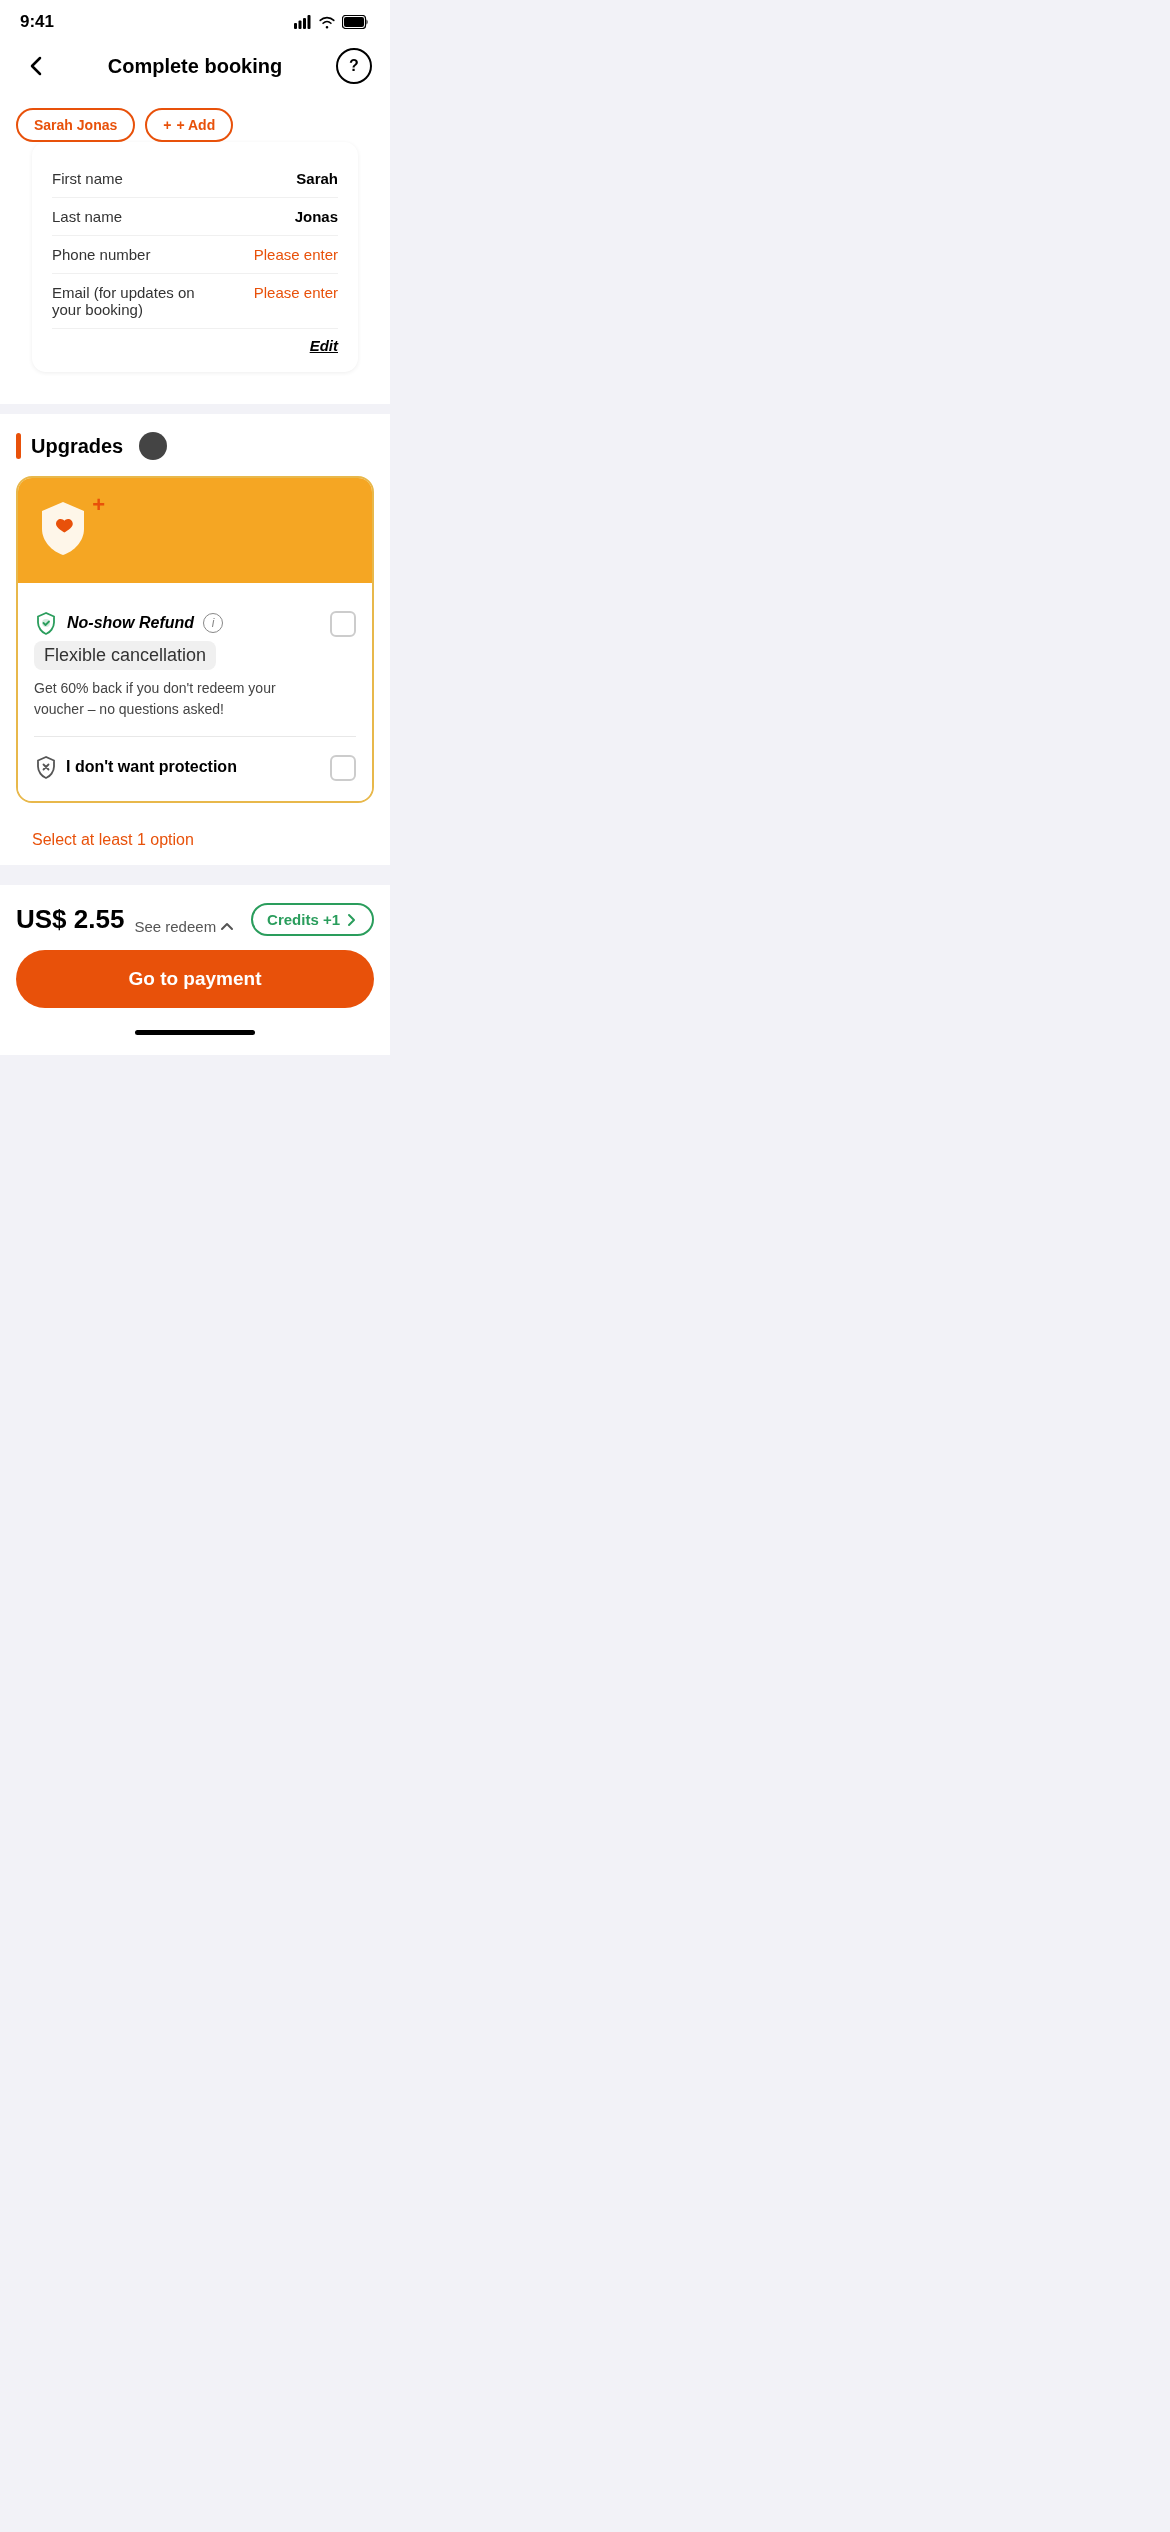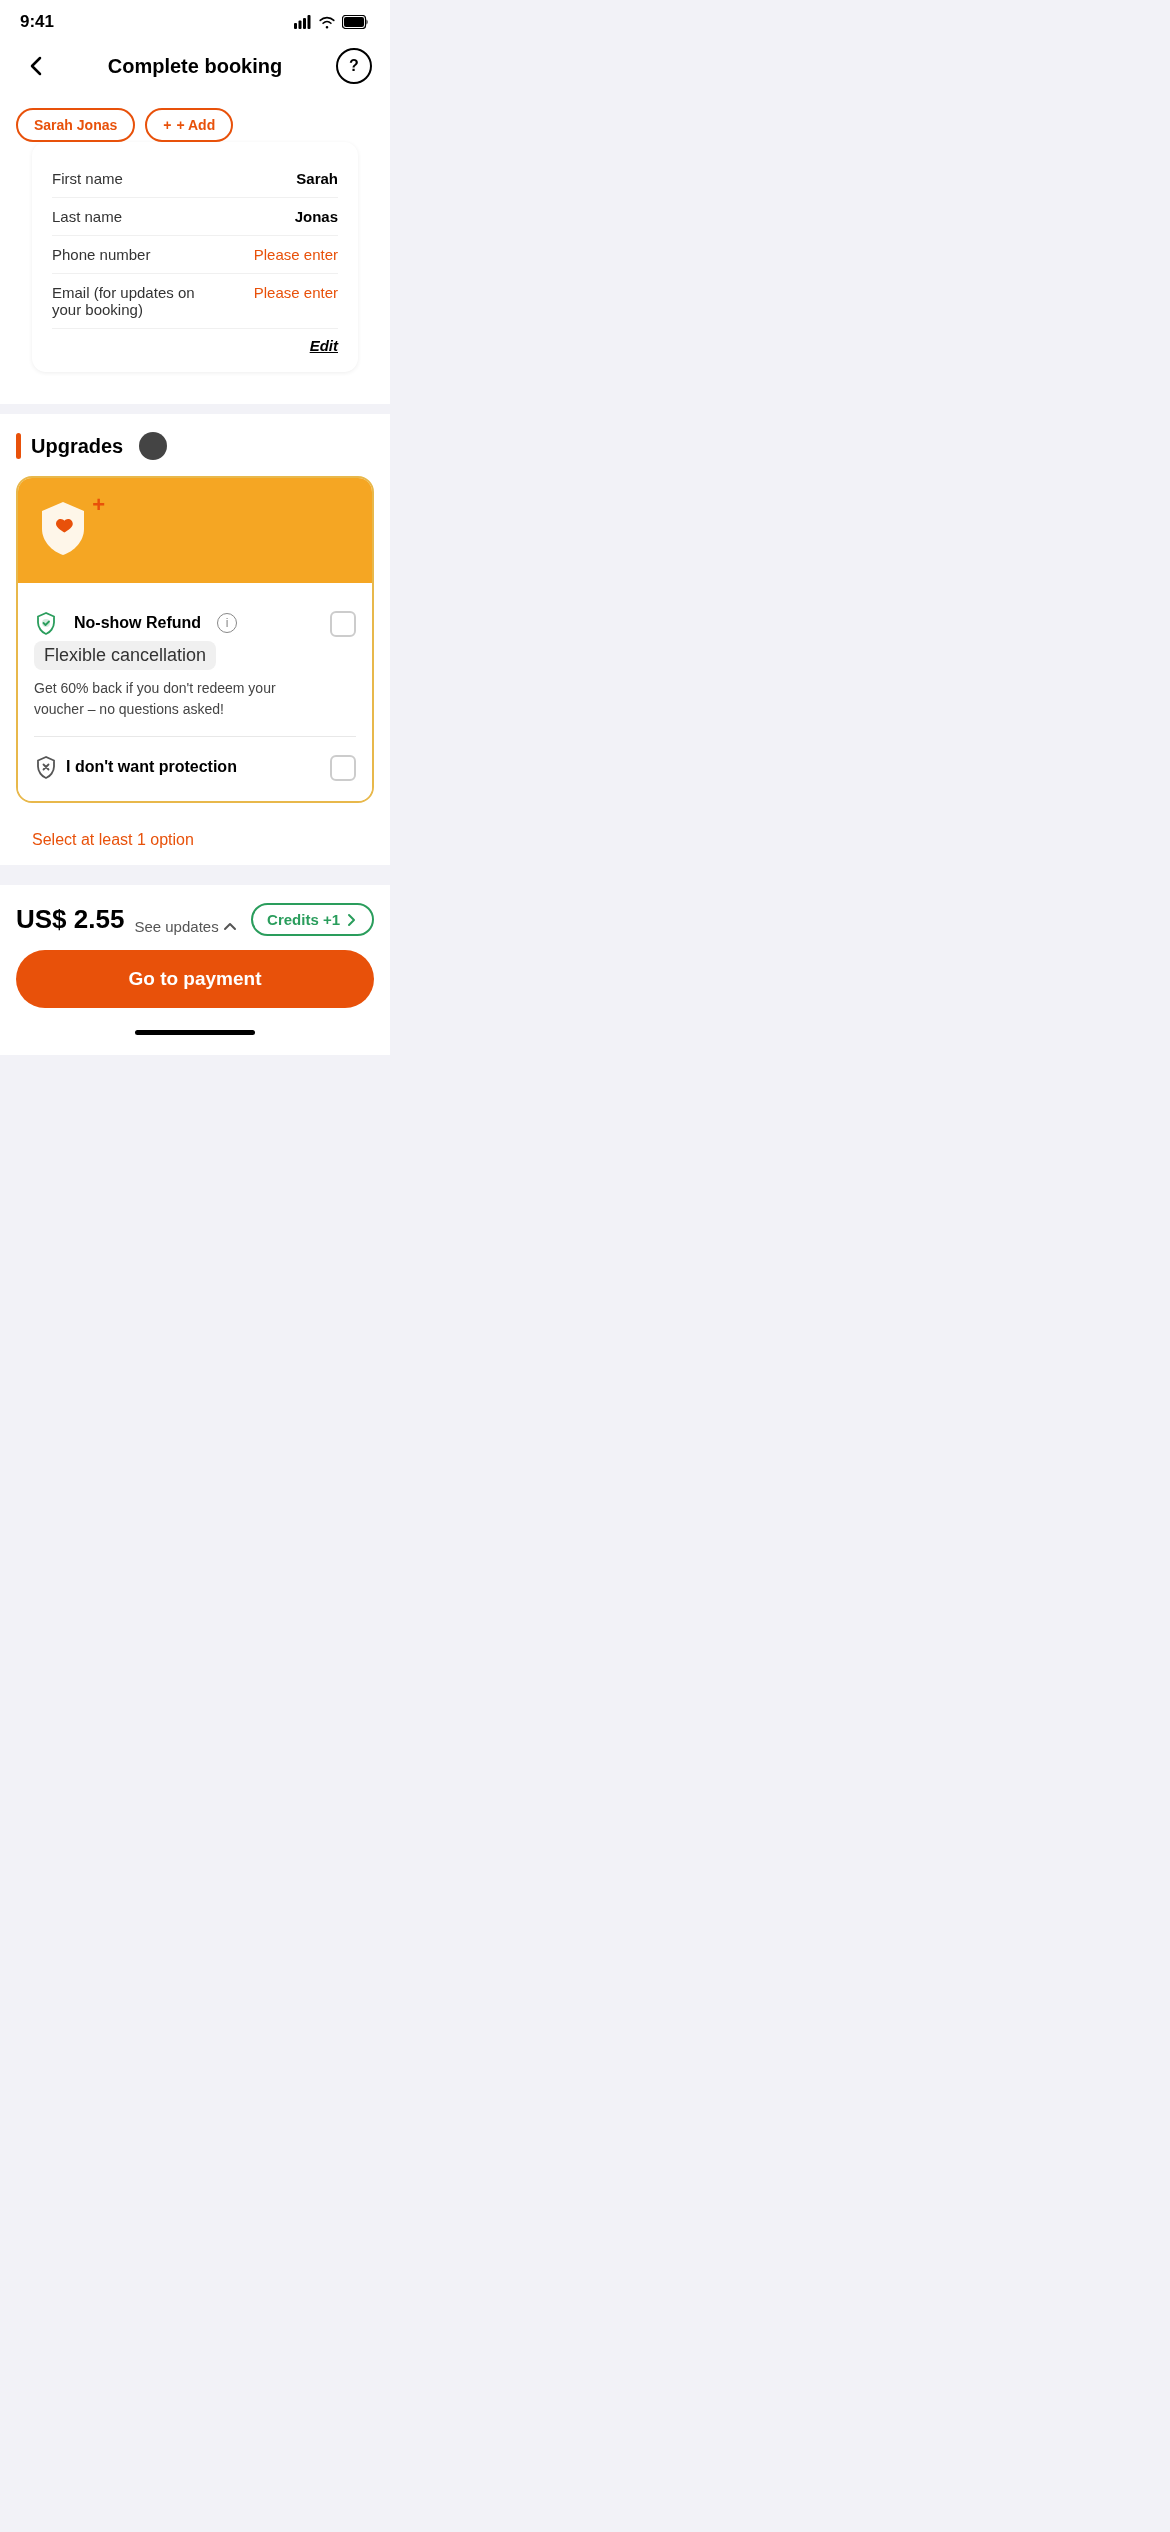--- a/index.html
+++ b/index.html
@@ -216,22 +216,23 @@
       height: 1px;
       background: #e8e8e8;
       margin: 4px 0;
     }
     .option-left {
       flex: 1;
     }
     .option-title-row {
       display: flex;
       align-items: center;
-      gap: 16px;
+      gap: 9px;
       margin-bottom: 6px;
+      font-style: italic;
     }
     .option-title {
       font-size: 16px;
       font-weight: 700;
       color: #000;
     }
     .option-info-icon {
       width: 20px;
       height: 20px;
       border: 1.5px solid #888;
@@ -501,21 +502,21 @@
   <div class="validation-msg">Select at least 1 option</div>
 </div>
 
 <div class="section-divider"></div>
 
 <div class="bottom-section">
   <div class="price-row">
     <div class="price-left">
       <span class="price-amount">US$ 2.55</span>
       <span class="see-details">
-        <span>See updates</span>
+        <span>See redeem</span>
         <svg width="14" height="14" viewBox="0 0 14 14" fill="none">
           <path d="M2 9l5-5 5 5" stroke="#555" stroke-width="2" stroke-linecap="round" stroke-linejoin="round"></path>
         </svg>
       </span>
     </div>
     <div class="credits-badge">
       <span>Credits +1</span>
       <svg width="14" height="14" viewBox="0 0 14 14" fill="none">
         <path d="M5 2l5 5-5 5" stroke="#2a9d5c" stroke-width="2" stroke-linecap="round" stroke-linejoin="round"></path>
       </svg>

